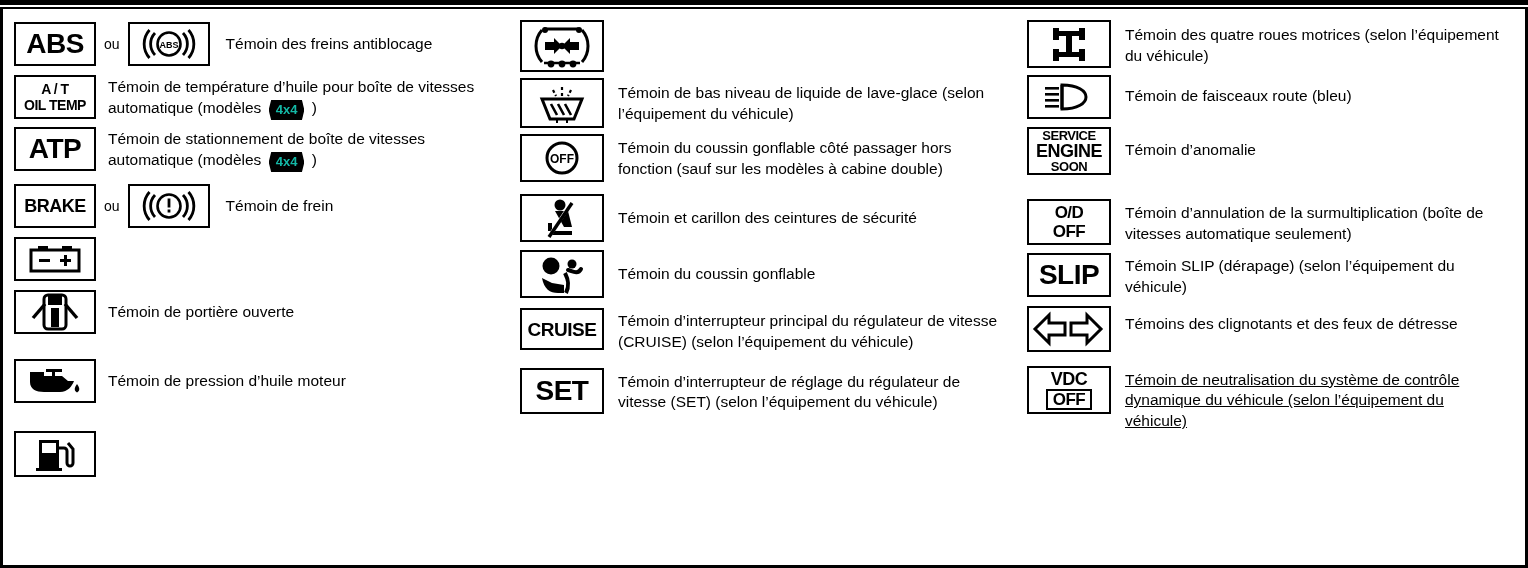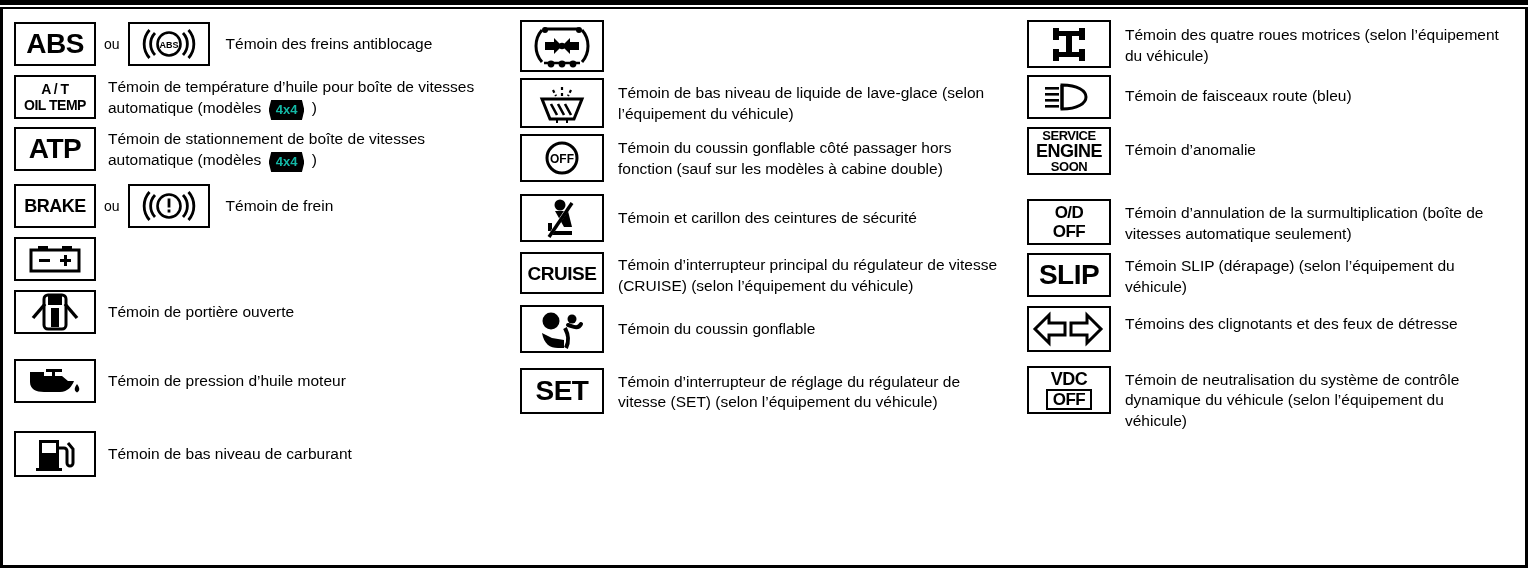--- a/index.html
+++ b/index.html
@@ -236,21 +236,20 @@
 
       <div class="row" style="margin-top:28px;">
         <div class="sym" style="width:82px;height:46px;">
           <svg width="48" height="40" viewBox="0 0 48 40">
             <rect x="8" y="6" width="20" height="30" fill="#000"></rect>
             <rect x="11" y="9" width="14" height="10" fill="#fff"></rect>
             <path d="M28 14 h5 a3 3 0 0 1 3 3 v12 a3 3 0 0 0 3 3 a3 3 0 0 0 3 -3 v-14 l-5 -6" fill="none" stroke="#000" stroke-width="3"></path>
             <rect x="5" y="34" width="26" height="3" fill="#000"></rect>
           </svg>
         </div>
-        <div class="desc" style="margin-left:12px;padding-top:13px;">Témoin de bas niveau de carburant</div>
       </div>
 
     </div>
 
     <div class="col col-mid">
 
       <div class="row" style="margin-top:6px;">
         <div class="sym" style="width:84px;height:52px;">
           <svg width="72" height="46" viewBox="0 0 72 46">
             <path d="M16 7 C8 16 8 30 16 39" fill="none" stroke="#000" stroke-width="3"></path>
@@ -299,38 +298,38 @@
             <path d="M17 14 L30 14 L34 30 L26 30 Z" fill="#000"></path>
             <path d="M12 34 L34 34 L34 38 L12 38 Z" fill="#000"></path>
             <path d="M12 34 L12 26" stroke="#000" stroke-width="4" fill="none"></path>
             <path d="M32 8 L12 38" stroke="#fff" stroke-width="3.4" fill="none"></path>
             <path d="M34 6 L11 40" stroke="#000" stroke-width="3.4" fill="none"></path>
           </svg>
         </div>
         <div class="desc" style="margin-left:14px;padding-top:14px;">Témoin et carillon des ceintures de sécurité</div>
       </div>
 
-      <div class="row" style="margin-top:10px;">
-        <div class="sym" style="width:84px;height:42px;">
-          <span class="sym-text" style="font-size:19px;">CRUISE</span>
-        </div>
-        <div class="desc" style="margin-left:14px;width:390px;padding-top:3px;">Témoin d’interrupteur principal du régulateur de vitesse (CRUISE) (selon l’équipement du véhicule)</div>
-      </div>
-
       <div class="row" style="margin-top:8px;">
         <div class="sym" style="width:84px;height:48px;">
           <svg width="56" height="42" viewBox="0 0 56 42">
             <circle cx="17" cy="13" r="8.5" fill="#000"></circle>
             <path d="M8 25 C10 36 16 40 24 40 L30 40 L30 32 L18 30 Z" fill="#000"></path>
             <circle cx="38" cy="11" r="4.5" fill="#000"></circle>
             <path d="M34 17 C38 18 44 22 47 16" stroke="#000" stroke-width="4" fill="none" stroke-linecap="round"></path>
             <path d="M31 20 C34 26 36 32 32 40" stroke="#000" stroke-width="4" fill="none"></path>
           </svg>
         </div>
         <div class="desc" style="margin-left:14px;padding-top:14px;">Témoin du coussin gonflable</div>
+      </div>
+
+      <div class="row" style="margin-top:10px;">
+        <div class="sym" style="width:84px;height:42px;">
+          <span class="sym-text" style="font-size:19px;">CRUISE</span>
+        </div>
+        <div class="desc" style="margin-left:14px;width:390px;padding-top:3px;">Témoin d’interrupteur principal du régulateur de vitesse (CRUISE) (selon l’équipement du véhicule)</div>
       </div>
 
       <div class="row" style="margin-top:15px;">
         <div class="sym" style="width:84px;height:46px;">
           <span class="sym-text" style="font-size:28px;">SET</span>
         </div>
         <div class="desc" style="margin-left:14px;width:390px;padding-top:4px;">Témoin d’interrupteur de réglage du régulateur de vitesse (SET) (selon l’équipement du véhicule)</div>
       </div>
 
     </div>
@@ -398,19 +397,19 @@
           </svg>
         </div>
         <div class="desc" style="margin-left:14px;width:380px;padding-top:8px;">Témoins des clignotants et des feux de détresse</div>
       </div>
 
       <div class="row" style="margin-top:14px;">
         <div class="sym" style="width:84px;height:48px;flex-direction:column;">
           <span class="sym-text" style="font-size:18px;">VDC</span>
           <span class="sym-text" style="font-size:17px;border:2px solid #000;padding:0 5px;margin-top:1px;">OFF</span>
         </div>
-        <div class="desc" style="margin-left:14px;width:380px;padding-top:4px;">Témoin de neutralisation du système de contrôle dynamique du véhicule (selon l’équipement du véhicule)</div>
+        <div class="desc" style="margin-left:14px;width:380px;padding-top:4px;text-decoration:underline;">Témoin de neutralisation du système de contrôle dynamique du véhicule (selon l’équipement du véhicule)</div>
       </div>
 
     </div>
 
   </div>
 </div>
 
 </body></html>

